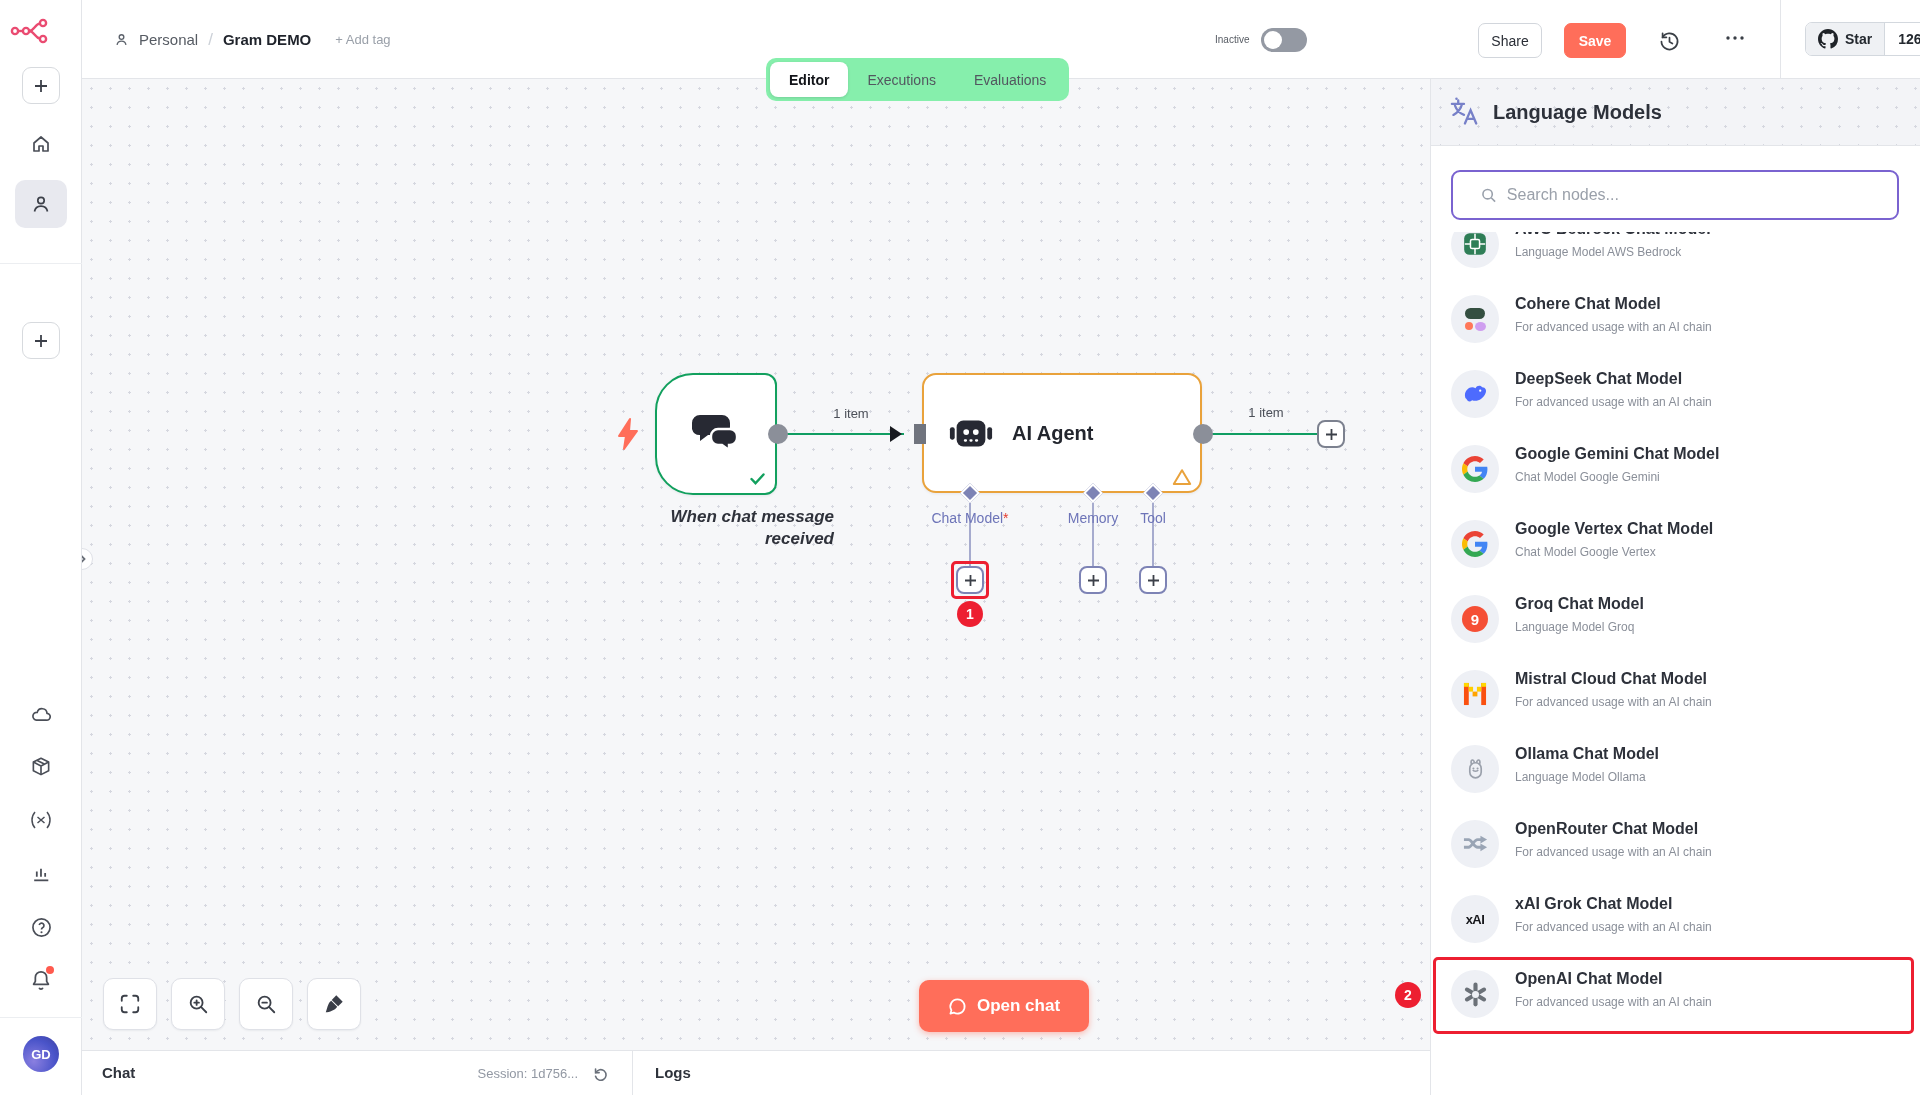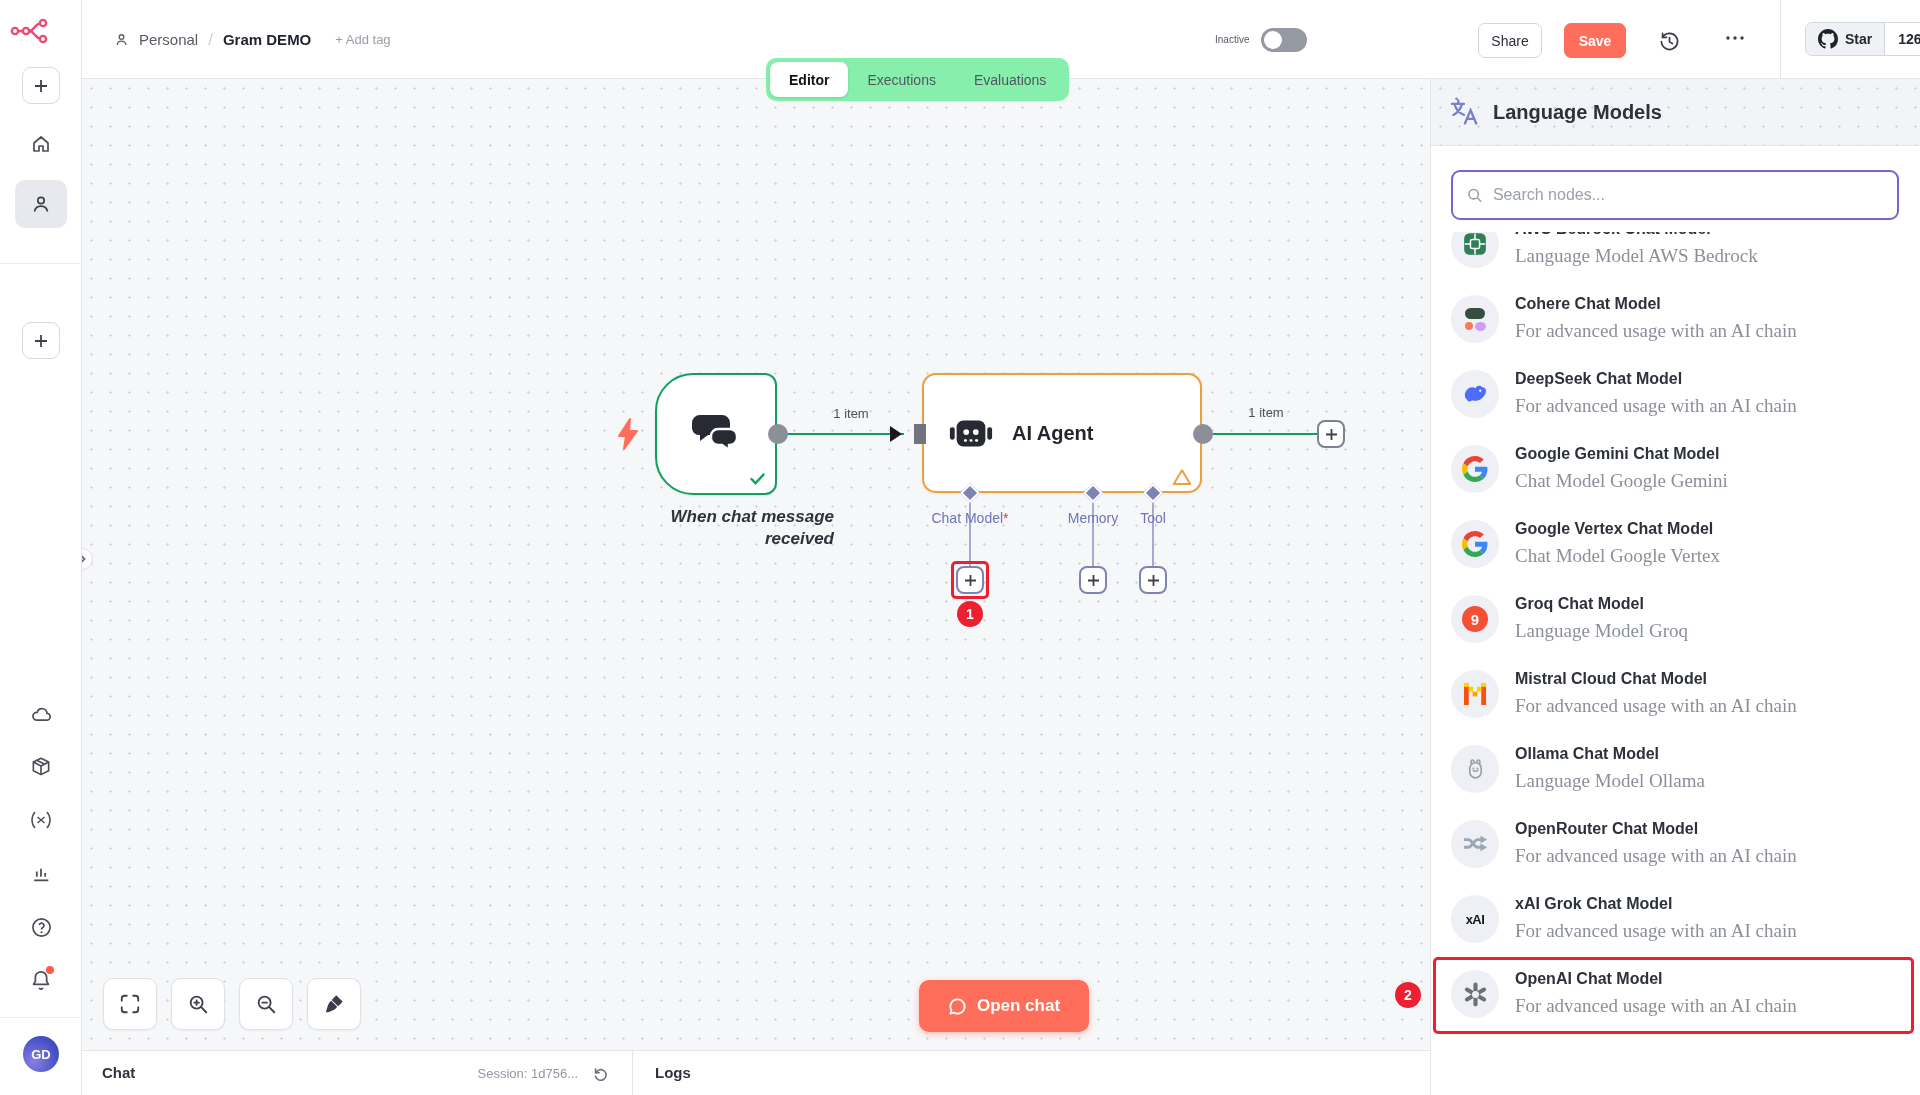--- a/index.html
+++ b/index.html
@@ -88,29 +88,29 @@
   .collapse{left:-11px; top:469px; width:22px; height:22px; border-radius:50%; background:#fff; border:1px solid #dfe1e7;
     display:flex; align-items:center; justify-content:center; cursor:pointer; z-index:12;}
   .bolt{left:533px; top:338px; z-index:6;}
 
   
   .panel-head{position:relative; height:67px; background:#f3f4f7; border-bottom:1px solid var(--bdr);
     background-image:radial-gradient(circle,#d5d7df 1.1px, transparent 1.3px); background-size:19px 19px;
     display:flex; align-items:center; gap:14px; padding-left:18px;}
   .panel-title{font-size:20px; font-weight:700; color:#2d313a;}
   .searchbox{position:absolute; left:20px; top:91px; width:448px; height:50px; border:2px solid var(--purple); border-radius:9px;
-    background:#fff; display:flex; align-items:center; gap:10px; padding:0 14px;}
+    background:#fff; display:flex; align-items:center; gap:10px; padding:0 28px;}
   .searchbox input{border:none; outline:none; font-family:inherit; font-size:16px; color:#30343c; width:100%; background:transparent;}
   .searchbox input::placeholder{color:#9aa0aa;}
   .modellist{position:absolute; left:0; top:153px; width:490px; height:863px; overflow:hidden;}
   .mrow{position:absolute; left:0; width:100%; height:75px; cursor:pointer;}
   .micon{position:absolute; left:20px; top:13px; width:48px; height:48px; border-radius:50%; background:#eef0f5;
     display:flex; align-items:center; justify-content:center;}
   .mname{position:absolute; left:84px; top:13px; font-size:16px; font-weight:700; color:#2d313a;}
-  .mdesc{position:absolute; left:84px; top:38px; font-size:19px; color:#8a8f99;font-family:Liberation Serif, serif;}
+  .mdesc{position:absolute; left:84px; top:38px; font-size:12px; color:#8a8f99;}
 
   
   .sb-tab{font-size:15px; font-weight:700; color:#2f333c; background:none; border:none; font-family:inherit; cursor:pointer;}
   .sb-session{position:absolute; left:356px; top:15px; width:140px; text-align:right; font-size:13px; color:#9298a3;}
   .sb-div{position:absolute; left:550px; top:0; width:1px; height:45px; background:var(--bdr);}
 
   .cohere-ic{position:relative; width:26px; height:26px;}
   .cohere-ic i{position:absolute; display:block;}
   .xai-ic{font-size:13px; font-weight:800; color:#17181c; letter-spacing:-0.5px;}
 </style>

